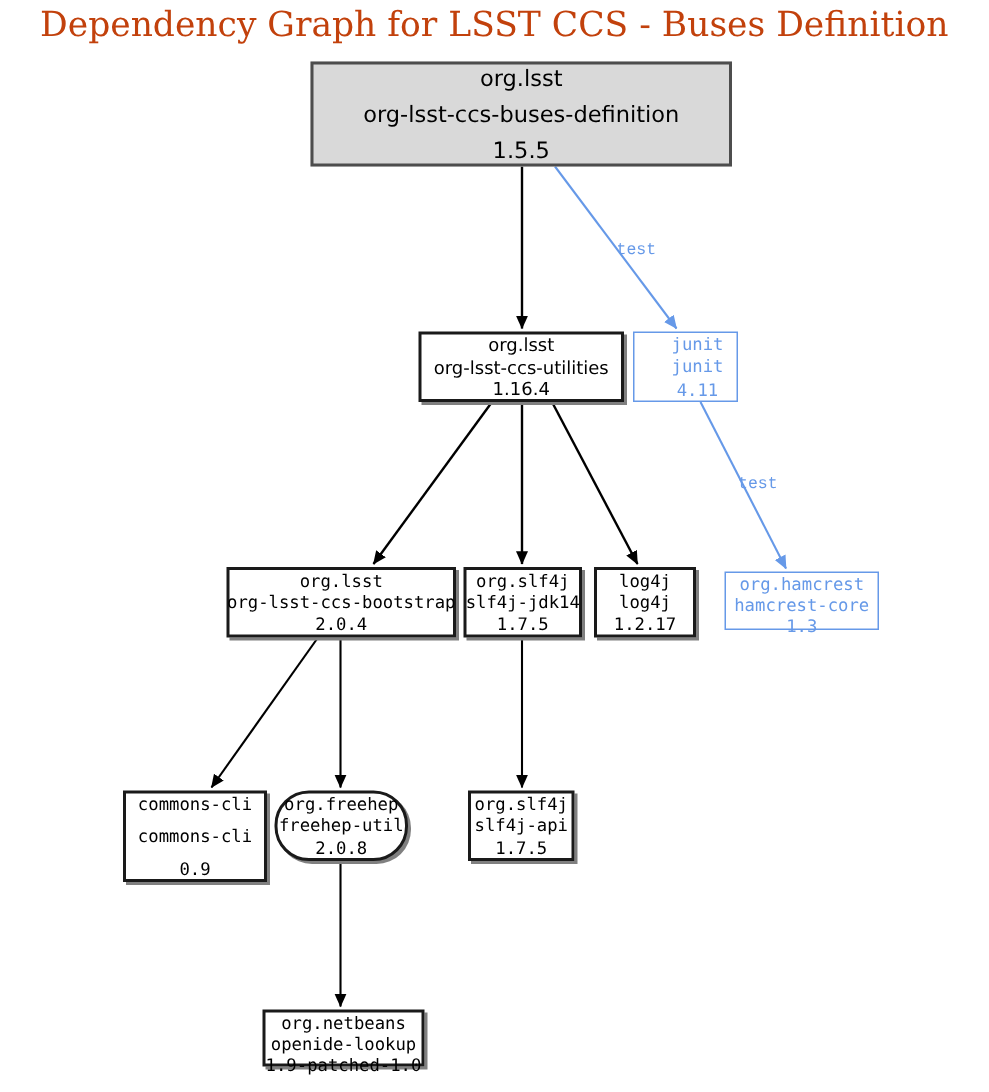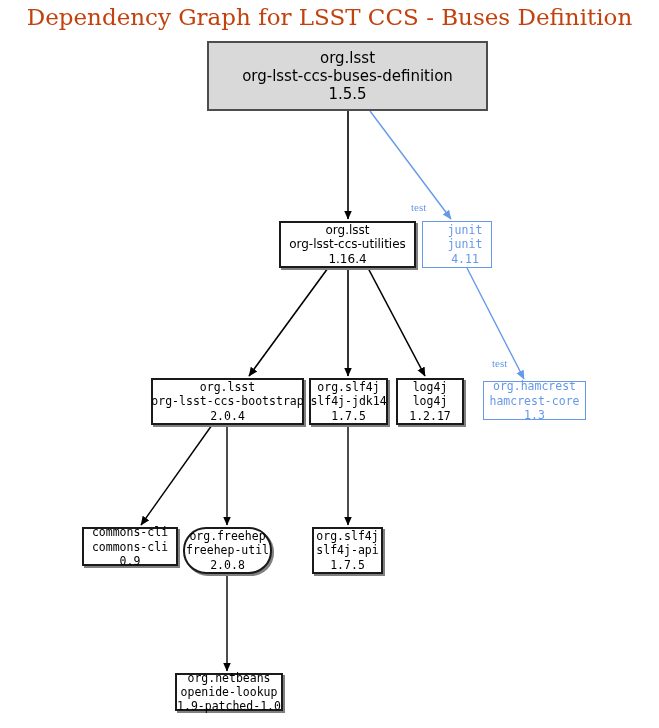--- a/index.html
+++ b/index.html
@@ -34,21 +34,21 @@
     width: 659px;
     height: 728px;
     pointer-events: none;
   }
   .node {
     position: absolute;
     box-sizing: border-box;
     display: flex;
     flex-direction: column;
     align-items: center;
-    justify-content: center;
+    justify-content: space-between;
     line-height: 1.22;
     text-align: center;
     background: #ffffff;
     border: 1px solid #000000;
     color: #000000;
     white-space: nowrap;
   }
   .node .ln {
     display: block;
   }
@@ -73,25 +73,24 @@
   
   .node.test {
     border: 1.5px solid #6699e8;
     color: #6699e8;
     font-size: 11.5px;
     font-family: "DejaVu Sans Mono", monospace;
     background: #ffffff;
   }
   .edge-label {
     position: absolute;
-    font-family: Liberation Serif, serif;
+    font-family: Liberation Mono, monospace;
     font-size: 11px;
     color: #6699e8;
     white-space: nowrap;
-    margin-top: 40px;
   }
 </style>
 </head>
 <body>
 
 <div id="canvas">
 
   <div id="graph-title">Dependency Graph for LSST CCS - Buses Definition</div>
 
   <svg class="edges" viewBox="0 0 659 728" xmlns="http://www.w3.org/2000/svg">
@@ -160,21 +159,21 @@
     <span class="ln">log4j</span>
     <span class="ln">1.2.17</span>
   </div>
 
   <div class="node test" style="left:483px; top:381px; width:103px; height:39px;">
     <span class="ln">org.hamcrest</span>
     <span class="ln">hamcrest-core</span>
     <span class="ln">1.3</span>
   </div>
 
-  <div class="node compile" style="left:82px; top:527px; width:96px; height:39px;">
+  <div class="node compile" style="left:82px; top:527px; width:96px; height:61px;">
     <span class="ln">commons-cli</span>
     <span class="ln">commons-cli</span>
     <span class="ln">0.9</span>
   </div>
 
   <div class="node compile" style="left:183px; top:527px; width:89px; height:47px;border-radius:23px;">
     <span class="ln">org.freehep</span>
     <span class="ln">freehep-util</span>
     <span class="ln">2.0.8</span>
   </div>

